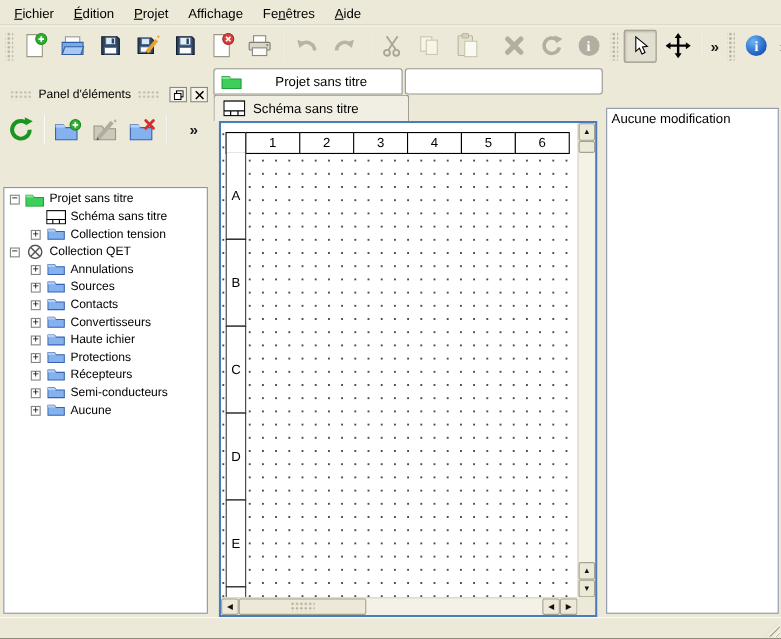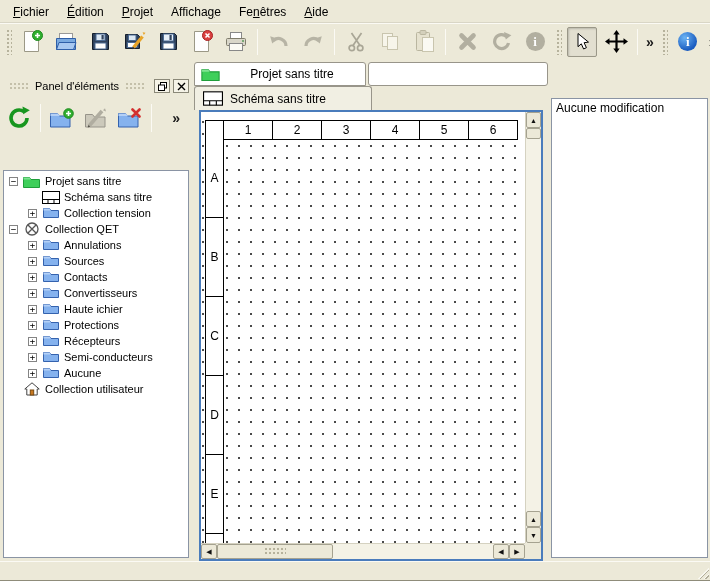--- a/index.html
+++ b/index.html
@@ -451,30 +451,20 @@
         </div>
         <div class="tree-row" style="padding-left: 24px;">
           <span class="expander">+</span>
           <span class="ticon">
             <svg width="16" height="12" viewBox="0 0 16 12">
               <path d="M0.5 1.5h6l1.5 2h7.5v7h-15z" fill="#85b2ee" stroke="#3462ae"></path>
               <path d="M0.5 3.5h7.5l-1.5-2h-6z" fill="#b4d0f6"></path>
             </svg>
           </span>
           <span>Aucune</span>
-        </div>
-        <div class="tree-row" style="padding-left: 5px;">
-          <span class="expander none"></span>
-          <span class="ticon">
-            <svg width="16" height="14" viewBox="0 0 16 14">
-              <path d="M8 0.8L0.8 7h2v6h10.4V7h2z" fill="#fff" stroke="#444"></path>
-              <rect x="6.3" y="8" width="3.4" height="5" fill="#c87820" stroke="#7a4a10"></rect>
-            </svg>
-          </span>
-          <span>Collection utilisateur</span>
         </div>
       </div>
   </div>
 
   <div id="center">
     <div id="tabbar1">
       <span class="tab-active">
         <svg class="ticon" width="19" height="14" viewBox="0 0 17 13">
           <path d="M0.5 2.5h6l1.5 2h8.5v8h-16z" fill="#3ecf5a" stroke="#1f9e3a"></path>
           <path d="M0.5 4.5h7.5l-1.5-2h-6z" fill="#7fe392"></path>

